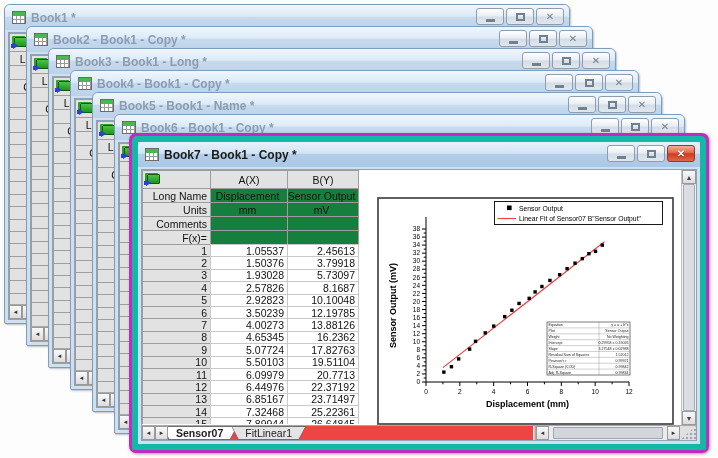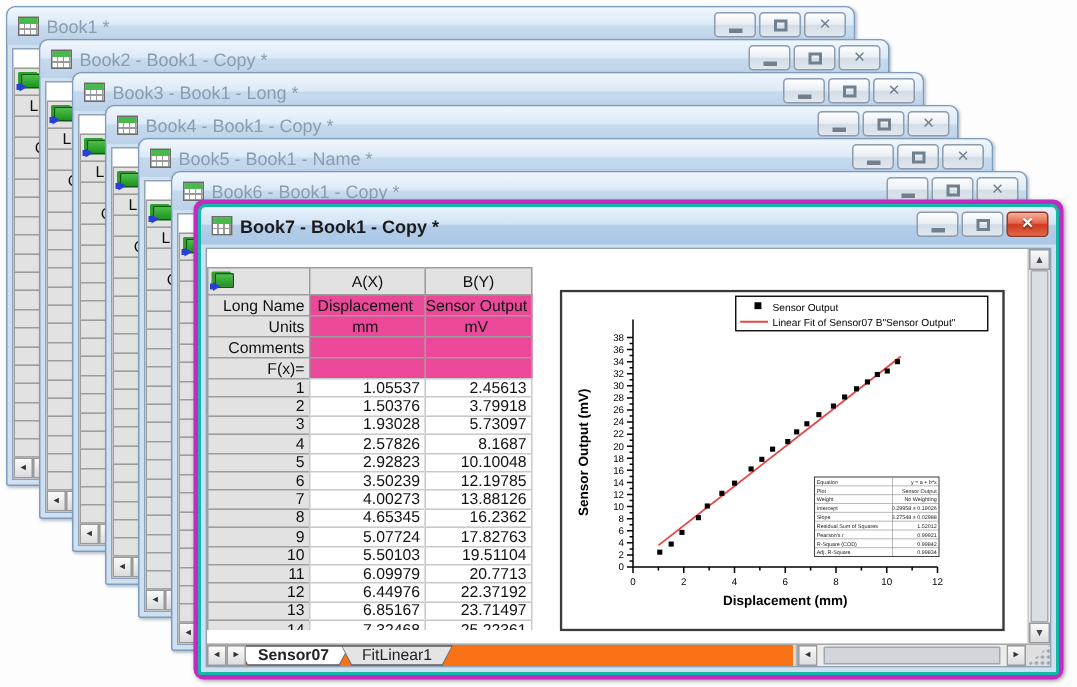--- a/index.html
+++ b/index.html
@@ -6,21 +6,21 @@
     font-family:"Liberation Sans",sans-serif;-webkit-font-smoothing:antialiased;}
   .desk{position:relative;width:718px;height:458px;}
 
   
   .win{position:absolute;border:1px solid #7f9cba;border-radius:6px 6px 2px 2px;
     background:#cfe0f1;box-shadow:1px 1px 2px rgba(60,80,110,.35);box-sizing:border-box;}
   .titlebar{position:absolute;left:0;top:0;right:0;height:25px;border-radius:5px 5px 0 0;
     background:linear-gradient(#f0f6fc,#dcEAf7 45%,#c6daee 50%,#bcd2e9);
     display:flex;align-items:center;padding-left:7px;box-sizing:border-box;}
   .titlebar.active{background:linear-gradient(#e7f1fb,#d2e4f5 45%,#b4cee9 50%,#a9c7e6);}
-  .title-text{font-size:12px;color:#8b9cb1;margin-left:5px;white-space:nowrap;}
+  .title-text{font-size:12px;color:#8b9cb1;margin-left:5px;white-space:nowrap;font-weight:bold;}
   .titlebar.active .title-text{color:#1b1b1b;font-weight:bold;}
   .wb-icon{width:14px;height:13px;box-sizing:border-box;border:1px solid #6b6b6b;background:
     linear-gradient(#49b84d 0 4px,transparent 4px),
     repeating-linear-gradient(90deg,transparent 0 3px,#9a9a9a 3px 4px),
     repeating-linear-gradient(transparent 0 3px,#9a9a9a 3px 4px),#fff;flex:none;}
   .btns{position:absolute;right:5px;top:3px;display:flex;gap:2px;}
   .btn{width:28px;height:17px;border:1px solid #8e9cab;border-radius:3px;box-sizing:border-box;
     background:linear-gradient(#feffff,#e9eef4 48%,#d4dde6 52%,#e0e7ee);
     display:flex;align-items:center;justify-content:center;}
   .glyph-min{width:9px;height:3px;background:#71808f;margin-top:7px;}
@@ -30,43 +30,43 @@
   .btn.red .glyph-close{color:#fff;font-weight:bold;text-shadow:0 1px 1px #7c2912;}
 
   .client{position:absolute;left:3px;right:3px;top:27px;bottom:3px;background:#fff;
     border:1px solid #8fa3b8;box-sizing:border-box;overflow:hidden;}
 
   
   .col{display:inline-block;vertical-align:top;margin-left:-1px;}
   .col:first-child{margin-left:0;}
   .cell{box-sizing:border-box;border:1px solid #9d9d9d;margin-top:-1px;background:#e2e2e2;
     font-size:10.5px;color:#111;overflow:hidden;white-space:nowrap;display:flex;align-items:center;}
-  .cell:first-child{margin-top:12px;}
+  .cell:first-child{margin-top:0;}
   .cell.hdr{height:19px;justify-content:center;}
   .cell.lab{height:15px;justify-content:flex-end;padding-right:3px;}
   .cell.num{height:13.4px;justify-content:flex-end;padding-right:3px;}
   .cell.corner{height:19px;justify-content:flex-start;padding-left:3px;}
-  .cell.y{background:#ec4899;justify-content:center;}
+  .cell.y{background:#15803d;justify-content:center;}
   .cell.d{background:#fff;border-color:#c9c9c9;justify-content:flex-end;padding-right:3px;height:13.4px;}
 
   
   .folder-icon{position:relative;width:15px;height:13px;flex:none;}
   .folder-icon::before{content:"";position:absolute;left:1px;top:1px;width:11px;height:8px;
     background:linear-gradient(#4ec04e,#1d941d);border:1px solid #0c5c0c;border-radius:1px;
     box-shadow:-2px -1px 0 -0px #2da02d;}
   .folder-icon::after{content:"";position:absolute;left:0;bottom:0;width:0;height:0;
     border-left:5px solid #2a3fd4;border-top:3px solid transparent;border-bottom:3px solid transparent;
     box-shadow:-3px 0 0 -1px #2a3fd4;}
 
   
   .bottombar{position:absolute;left:0;right:0;bottom:0;height:15px;background:#dfdfdf;
     border-top:1px solid #a8a8a8;display:flex;align-items:stretch;box-sizing:border-box;}
   .navbtn{width:13px;flex:none;border:1px solid #9a9a9a;background:linear-gradient(#fafafa,#dcdcdc);
     font-size:6px;color:#333;display:flex;align-items:center;justify-content:center;box-sizing:border-box;}
-  .tabstrip{flex:none;display:flex;overflow:hidden;background:#f97316;}
+  .tabstrip{flex:none;display:flex;overflow:hidden;background:#ef4444;}
   .tab{position:relative;margin-left:-6px;clip-path:polygon(0 0,100% 0,calc(100% - 7px) 100%,7px 100%);
     background:#6e6e6e;padding:1px;flex:none;}
   .tab-inner{clip-path:polygon(0 0,100% 0,calc(100% - 6.4px) 100%,6.4px 100%);
     background:#e4e4e4;height:12px;line-height:12px;padding:0 13px;font-size:10.5px;color:#222;}
   .tab.active .tab-inner{background:#fff;font-weight:bold;}
   .splitter{width:3px;background:linear-gradient(90deg,#f8f8f8,#9a9a9a);flex:none;}
   .htrack{flex:1;position:relative;background:#ececec;}
   .hthumb{position:absolute;left:4px;right:4px;top:1px;bottom:1px;background:#d2d5da;
     border:1px solid #9fa8b2;border-radius:1px;}
   .grip{width:16px;flex:none;background-image:radial-gradient(#9aa5b1 1px,transparent 1.2px);
@@ -75,21 +75,21 @@
     border-left:1px solid #c5c5c5;box-sizing:border-box;}
   .varrow{height:14px;border:1px solid #9a9a9a;background:linear-gradient(#fafafa,#dcdcdc);
     font-size:7px;color:#445;display:flex;align-items:center;justify-content:center;box-sizing:border-box;}
   .varrow.bottom{position:absolute;bottom:0;left:0;right:0;}
   .vthumb{position:absolute;top:14px;bottom:14px;left:1px;right:1px;background:#dadde2;
     border:1px solid #a3abb5;border-radius:1px;}
 
   
   .front-wrap{position:absolute;left:129px;top:133px;background:#bf2cbf;padding:3px;border-radius:7px;
     box-shadow:1px 1px 3px rgba(80,40,80,.5);}
-  .front-win{position:relative;width:574px;height:314px;border:2px solid #14b8a6;border-radius:5px 5px 2px 2px;
+  .front-win{position:relative;width:574px;height:314px;border:6px solid #14b8a6;border-radius:5px 5px 2px 2px;
     background:#cfe0f1;box-sizing:border-box;}
   .table-area{position:absolute;left:0;top:0;width:240px;height:254px;overflow:hidden;background:#fff;}
   .graph-panel{position:absolute;left:235px;top:27px;width:297px;height:228px;background:#fff;}
 </style>
 </head>
 <body>
 
 <div class="desk">
 
   <div id="bg-windows">

